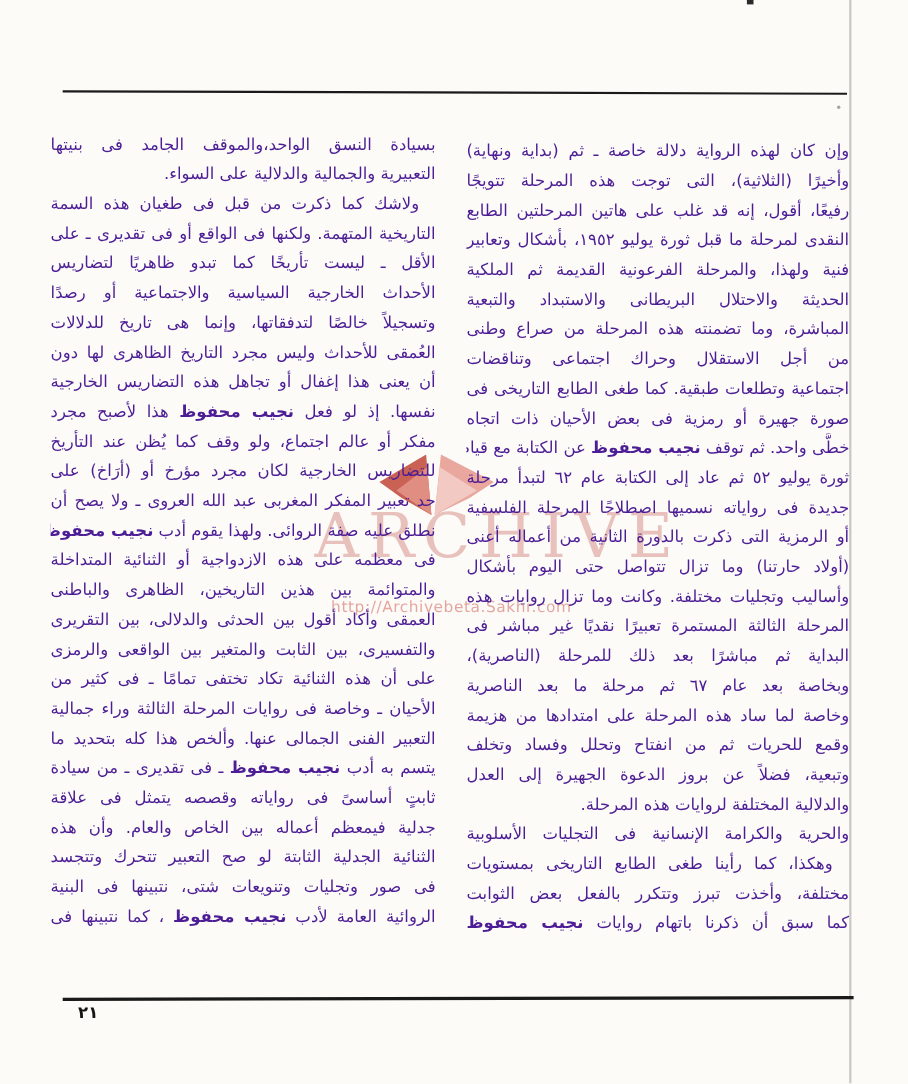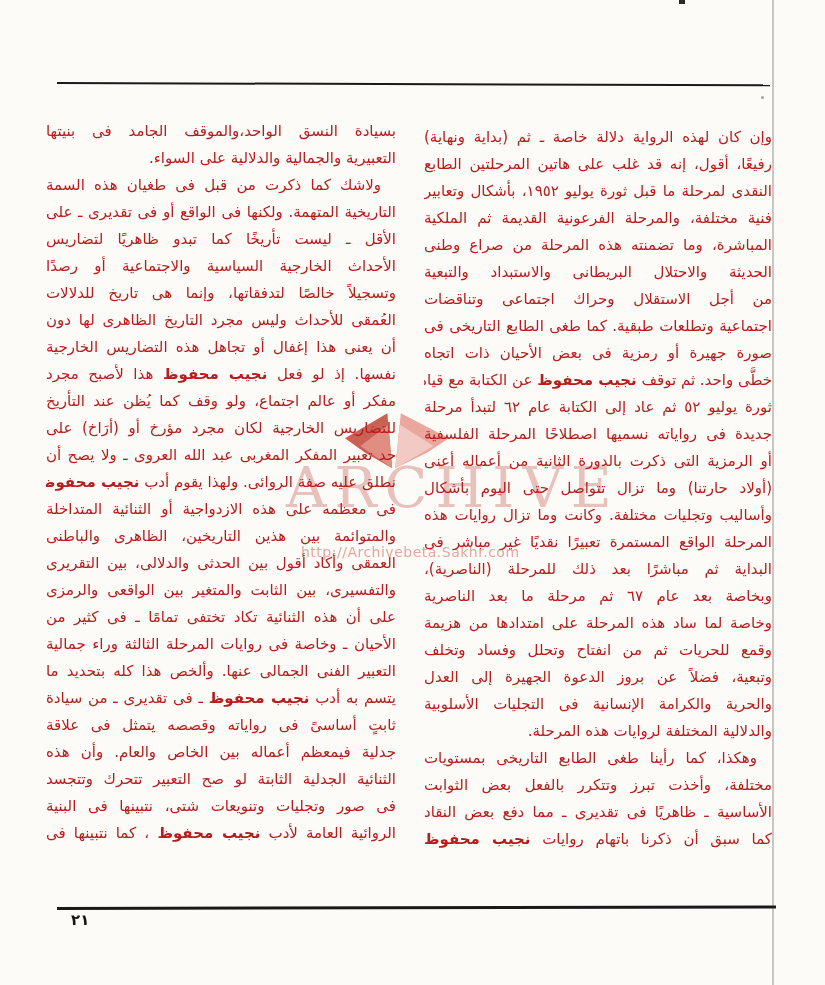--- a/index.html
+++ b/index.html
@@ -13,21 +13,21 @@
   .rule{position:absolute;background:#1a1a1a;}
   #top-rule{left:57px;top:82px;width:713px;height:2.4px;transform:rotate(0.18deg);transform-origin:left center;}
   #bottom-rule{left:57px;top:907px;width:719px;height:2.6px;transform:rotate(-0.12deg);transform-origin:left center;}
   
   #edge-line{position:absolute;left:772px;top:0;width:1.5px;height:985px;background:rgba(135,135,130,0.45);}
   .speck{position:absolute;background:#2a2a2a;}
   #speck-a{left:679px;top:0;width:6px;height:3.5px;}
   #speck-b{left:761px;top:96px;width:3px;height:3px;background:rgba(90,90,90,.55);border-radius:50%;}
   
   .col{
-    position:absolute;direction:rtl;color:#b91c1c;
+    position:absolute;direction:rtl;color:#4c1d95;
     font-size:15px;
   }
   #col-right{left:424px;top:124px;width:348px;}
   #col-left{left:46px;top:118px;width:350px;}
   .line{
     height:27px;line-height:27px;overflow:hidden;white-space:nowrap;
     text-align:justify;text-align-last:justify;
   }
   .line b{font-weight:bold;}
   .line.end{text-align-last:right;}
@@ -68,45 +68,45 @@
       <polygon points="17,35 46,13 50,58" fill="#dd7f71"></polygon>
       <polygon points="109,27 59,1 53,58 86,42" fill="#e79c91"></polygon>
       <polygon points="93,35 58,13 53,58" fill="#f2c3bc"></polygon>
     </svg>
     <div id="wm-title">ARCHIVE</div>
     <div id="wm-url">http://Archivebeta.Sakhr.com</div>
   </div>
 
   <div id="col-right" class="col">
       <div class="line">وإن كان لهذه الرواية دلالة خاصة ـ ثم (بداية ونهاية)</div>
+      <div class="line">وأخيرًا (الثلاثية)، التى توجت هذه المرحلة تتويجًا</div>
       <div class="line">رفيعًا، أقول، إنه قد غلب على هاتين المرحلتين الطابع</div>
       <div class="line">النقدى لمرحلة ما قبل ثورة يوليو ١٩٥٢، بأشكال وتعابير</div>
-      <div class="line">فنية مختلفة، والمرحلة الفرعونية القديمة ثم الملكية</div>
+      <div class="line">فنية ولهذا، والمرحلة الفرعونية القديمة ثم الملكية</div>
+      <div class="line">الحديثة والاحتلال البريطانى والاستبداد والتبعية</div>
       <div class="line">المباشرة، وما تضمنته هذه المرحلة من صراع وطنى</div>
-      <div class="line">الحديثة والاحتلال البريطانى والاستبداد والتبعية</div>
       <div class="line">من أجل الاستقلال وحراك اجتماعى وتناقضات</div>
       <div class="line">اجتماعية وتطلعات طبقية. كما طغى الطابع التاريخى فى</div>
       <div class="line">صورة جهيرة أو رمزية فى بعض الأحيان ذات اتجاه</div>
       <div class="line">خطَّى واحد. ثم توقف <b>نجيب محفوظ</b> عن الكتابة مع قيام</div>
       <div class="line">ثورة يوليو ٥٢ ثم عاد إلى الكتابة عام ٦٢ لتبدأ مرحلة</div>
       <div class="line">جديدة فى رواياته نسميها اصطلاحًا المرحلة الفلسفية</div>
       <div class="line">أو الرمزية التى ذكرت بالدورة الثانية من أعماله أعنى</div>
       <div class="line">(أولاد حارتنا) وما تزال تتواصل حتى اليوم بأشكال</div>
       <div class="line">وأساليب وتجليات مختلفة. وكانت وما تزال روايات هذه</div>
-      <div class="line">المرحلة الواقع المستمرة تعبيرًا نقديًا غير مباشر فى</div>
+      <div class="line">المرحلة الثالثة المستمرة تعبيرًا نقديًا غير مباشر فى</div>
       <div class="line">البداية ثم مباشرًا بعد ذلك للمرحلة (الناصرية)،</div>
       <div class="line">وبخاصة بعد عام ٦٧ ثم مرحلة ما بعد الناصرية</div>
       <div class="line">وخاصة لما ساد هذه المرحلة على امتدادها من هزيمة</div>
       <div class="line">وقمع للحريات ثم من انفتاح وتحلل وفساد وتخلف</div>
       <div class="line">وتبعية، فضلاً عن بروز الدعوة الجهيرة إلى العدل</div>
+      <div class="line end">والدلالية المختلفة لروايات هذه المرحلة.</div>
       <div class="line">والحرية والكرامة الإنسانية فى التجليات الأسلوبية</div>
-      <div class="line end">والدلالية المختلفة لروايات هذه المرحلة.</div>
       <div class="line gap ind">وهكذا، كما رأينا طغى الطابع التاريخى بمستويات</div>
       <div class="line">مختلفة، وأخذت تبرز وتتكرر بالفعل بعض الثوابت</div>
-      <div class="line">الأساسية ـ ظاهريًا فى تقديرى ـ مما دفع بعض النقاد</div>
       <div class="line">كما سبق أن ذكرنا باتهام روايات <b>نجيب محفوظ</b></div>
     </div>
   <div id="col-left" class="col">
       <div class="line">بسيادة النسق الواحد،والموقف الجامد فى بنيتها</div>
       <div class="line end">التعبيرية والجمالية والدلالية على السواء.</div>
       <div class="line gap ind">ولاشك كما ذكرت من قبل فى طغيان هذه السمة</div>
       <div class="line">التاريخية المتهمة. ولكنها فى الواقع أو فى تقديرى ـ على</div>
       <div class="line">الأقل ـ ليست تأريخًا كما تبدو ظاهريًا لتضاريس</div>
       <div class="line">الأحداث الخارجية السياسية والاجتماعية أو رصدًا</div>
       <div class="line">وتسجيلاً خالصًا لتدفقاتها، وإنما هى تاريخ للدلالات</div>

